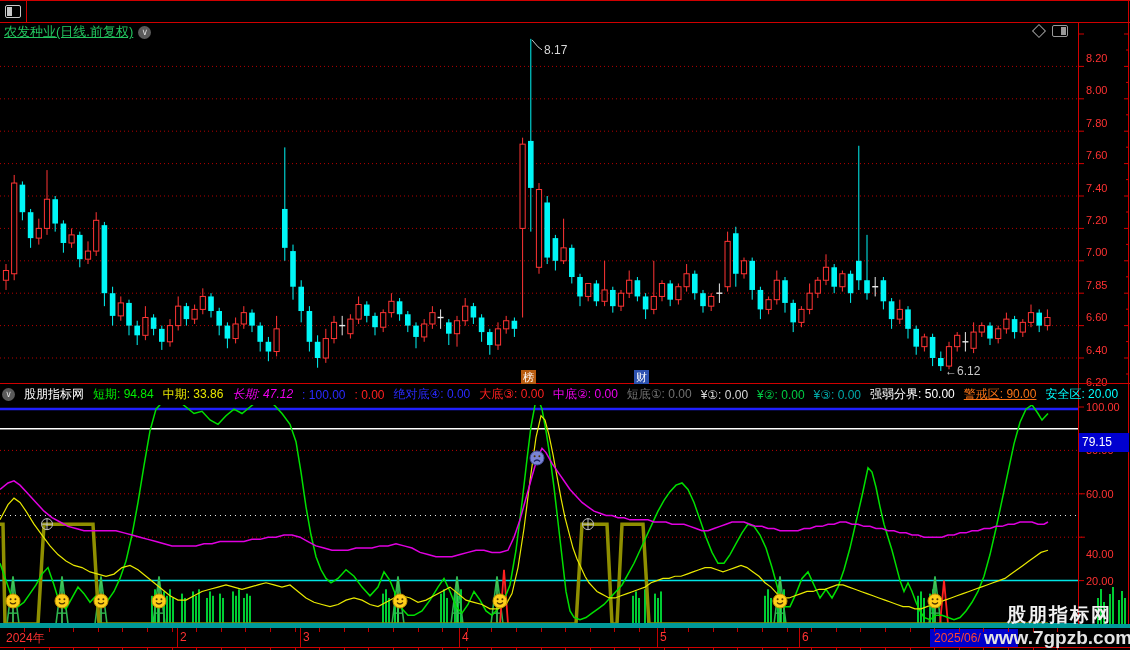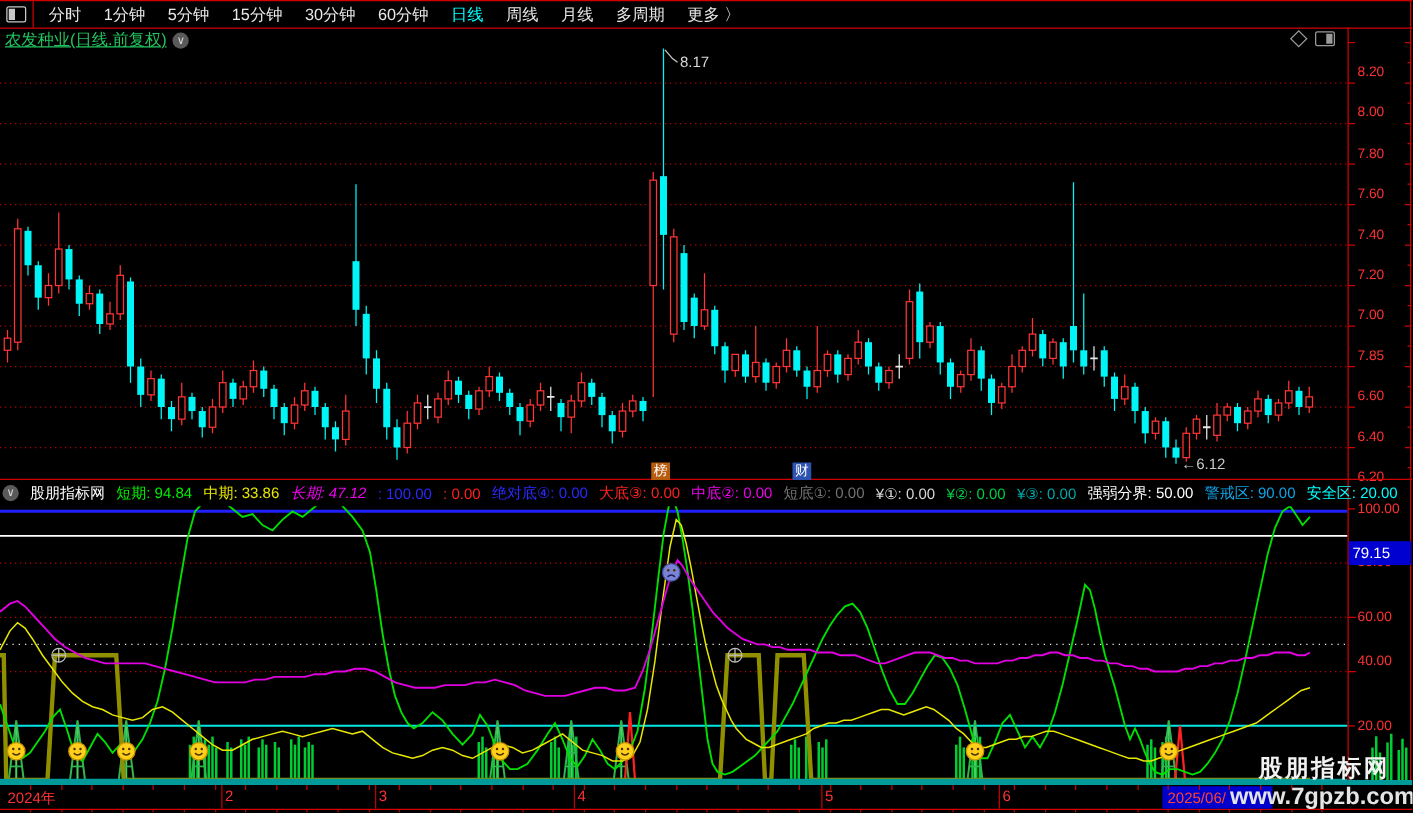--- a/index.html
+++ b/index.html
@@ -59,33 +59,20 @@
   svg{position:absolute;overflow:hidden;}
 </style>
 </head>
 <body>
 
 <div id="toolbar" class="abs">
   <div id="tb-icon" class="abs">
       <span></span>
     </div>
   <div id="tb-sep" class="abs"></div>
-  <div class="tb-left" id="period-menu">
-      <span class="tb-item">分时</span>
-      <span class="tb-item">1分钟</span>
-      <span class="tb-item">5分钟</span>
-      <span class="tb-item">15分钟</span>
-      <span class="tb-item">30分钟</span>
-      <span class="tb-item">60分钟</span>
-      <span class="tb-item active">日线</span>
-      <span class="tb-item">周线</span>
-      <span class="tb-item">月线</span>
-      <span class="tb-item">多周期</span>
-      <span class="tb-item">更多 〉</span>
-    </div>
 </div>
 
 <div id="title-row" class="abs">
   <span id="title-text">农发种业(日线.前复权)</span>
   <span class="chev-circle">∨</span>
 </div>
 <div id="title-icons" class="abs">
   <span class="diamond"></span>
   <span class="win-icon">
       <span></span>
@@ -438,21 +425,21 @@
     <span class="hi" style="color: rgb(42, 42, 255);">: 100.00</span>
     <span class="hi" style="color: rgb(255, 32, 32);">: 0.00</span>
     <span class="hi" style="color: rgb(42, 42, 255);">绝对底④: 0.00</span>
     <span class="hi" style="color: rgb(255, 32, 32);">大底③: 0.00</span>
     <span class="hi" style="color: rgb(238, 0, 238);">中底②: 0.00</span>
     <span class="hi" style="color: #737373;">短底①: 0.00</span>
     <span class="hi" style="color: rgb(216, 216, 216);">¥①: 0.00</span>
     <span class="hi" style="color: rgb(0, 204, 68);">¥②: 0.00</span>
     <span class="hi" style="color: rgb(0, 168, 168);">¥③: 0.00</span>
     <span class="hi" style="color: rgb(255, 255, 255);">强弱分界: 50.00</span>
-    <span class="hi" style="color: #0ea5e9;">警戒区: 90.00</span>
+    <span class="hi" style="color: #f97316; text-decoration: underline;">警戒区: 90.00</span>
     <span class="hi" style="color: rgb(0, 255, 255);">安全区: 20.00</span>
   </div>
 
 <svg id="ind-svg" class="abs" style="left:0;top:405px;" width="1078" height="223">
     <line x1="0" y1="45.400000000000006" x2="1078" y2="45.400000000000006" stroke="#c00000" stroke-width="1" stroke-dasharray="1,3"></line>
     <line x1="0" y1="88.80000000000001" x2="1078" y2="88.80000000000001" stroke="#c00000" stroke-width="1" stroke-dasharray="1,3"></line>
     <line x1="0" y1="132.2" x2="1078" y2="132.2" stroke="#c00000" stroke-width="1" stroke-dasharray="1,3"></line>
     <line x1="0" y1="110.5" x2="1078" y2="110.5" stroke="#e8e8e8" stroke-width="1" stroke-dasharray="1,4"></line>
     <line x1="0" y1="23.700000000000017" x2="1078" y2="23.700000000000017" stroke="#ffffff" stroke-width="1.5"></line>
     <line x1="0" y1="175.6" x2="1078" y2="175.6" stroke="#00e5e5" stroke-width="1.5"></line>
@@ -603,21 +590,21 @@
     <circle cx="534.6" cy="51.19500000000001" r="1" fill="#4a3000"></circle>
     <circle cx="539.4" cy="51.19500000000001" r="1" fill="#4a3000"></circle>
     <path d="M534,56.495000000000005 Q537,53.495000000000005 540,56.495000000000005" fill="none" stroke="#1a2060" stroke-width="1.2"></path>
     <rect x="0" y="218" width="1078" height="4" fill="#009a9a"></rect>
   </svg>
 
 <div id="iax-labels">
     <div class="iax-label nowrap" style="top: 401px;">100.00</div>
     <div class="iax-label nowrap" style="top: 444.4px;">80.00</div>
     <div class="iax-label nowrap" style="top: 487.8px;">60.00</div>
-    <div class="iax-label nowrap" style="top: 523px;">40.00</div>
+    <div class="iax-label nowrap" style="top: 548px;">40.00</div>
     <div class="iax-label nowrap" style="top: 574.6px;">20.00</div>
   </div>
 <div id="ind-current" class="abs">79.15</div>
 
 <div id="teal-bottom" class="abs"></div>
 <div id="xaxis-row" class="abs"></div>
 <div id="bottom-line" class="abs"></div>
 <div id="date-box" class="abs">2025/06/</div>
 
 <div id="wm1" class="abs nowrap">股朋指标网</div>

